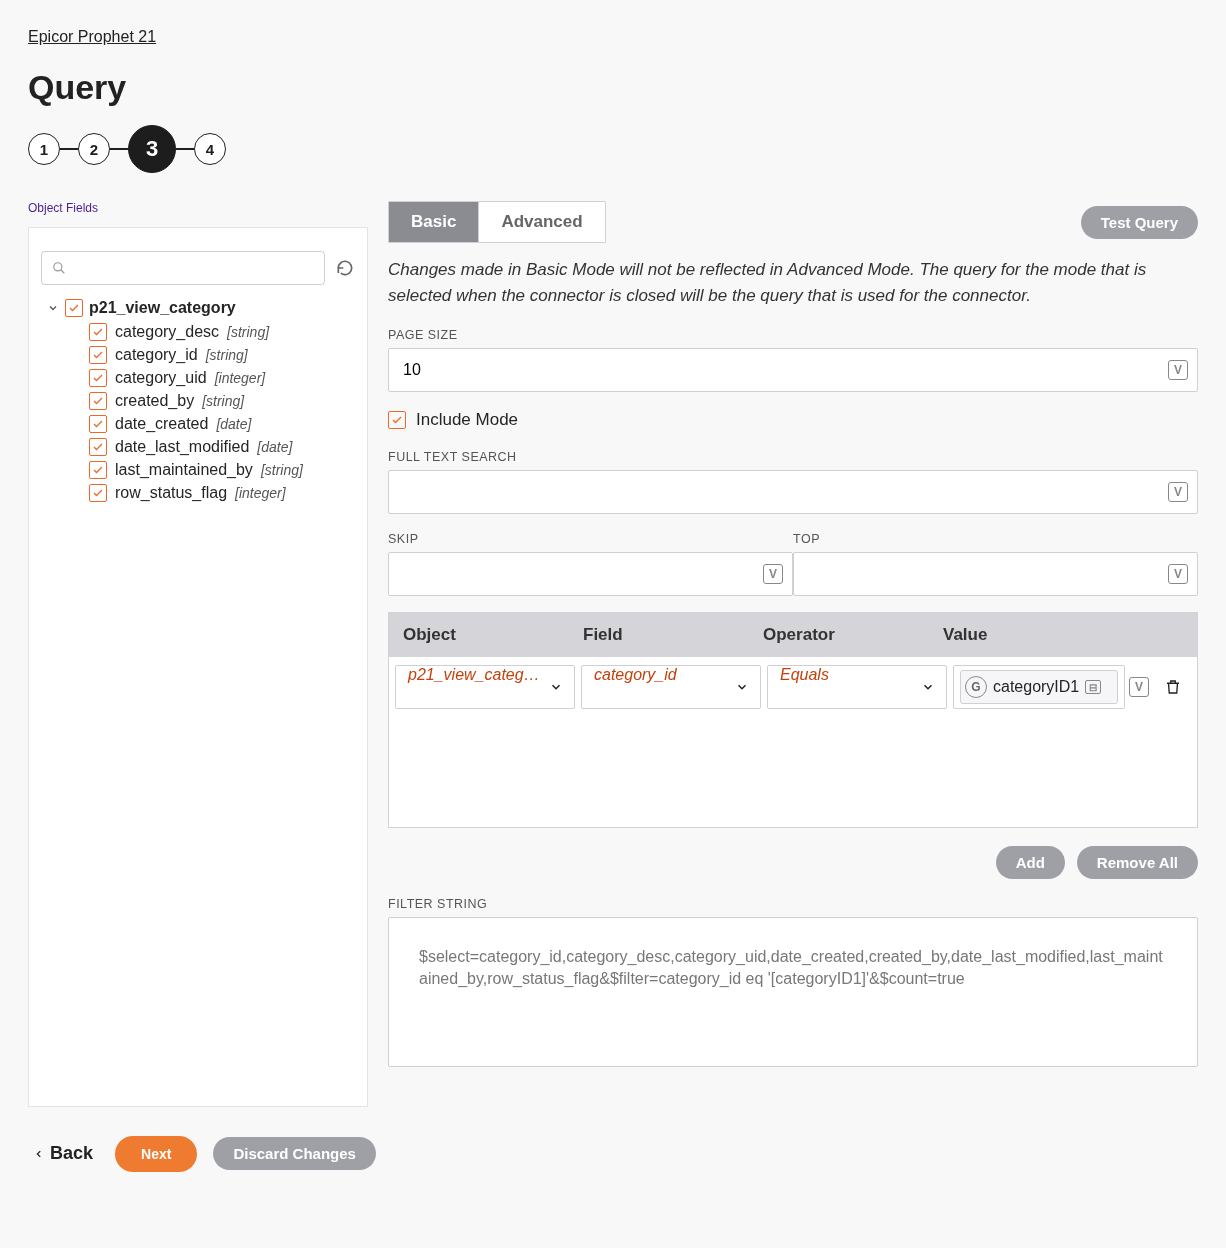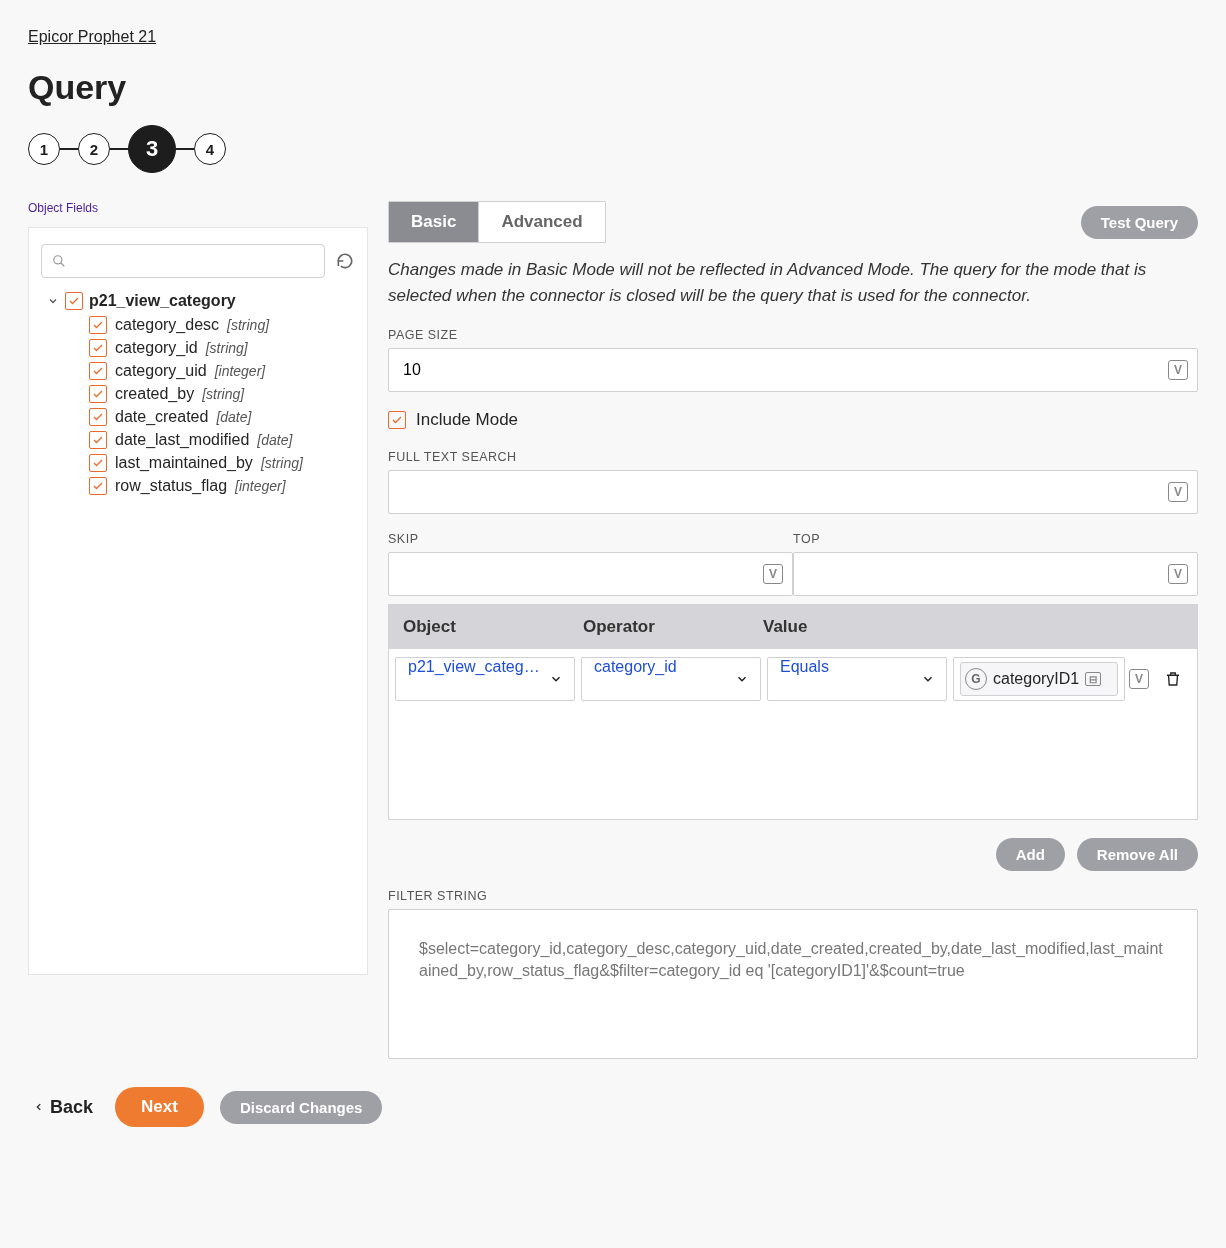--- a/index.html
+++ b/index.html
@@ -23,21 +23,21 @@
   }
   .step.active { width: 48px; height: 48px; background: #1d1d1d; color: #fff; border-color:#1d1d1d; font-size: 22px; font-weight: 700;}
   .step-line { width: 18px; height: 1.6px; background: #202020; }
 
   .columns { display: flex; gap: 20px; align-items: flex-start; }
 
   
   .left-title { font-size: 12px; color:#4c1d95; margin-bottom: 12px; }
   .left-panel {
     width: 340px; background: #fff; border: 1px solid #e4e4e6;
-    padding: 16px 12px; height: 748px;
+    padding: 23px 12px; height: 880px;
   }
   .search-row { display: flex; gap: 10px; align-items: center; margin-bottom: 14px;}
   .search-box {
     flex: 1; border: 1px solid #cfcfd4; border-radius: 4px; height: 34px;
     display: flex; align-items: center; padding: 0 10px; gap: 8px;
   }
   .search-box input { border: none; outline: none; flex:1; font-size: 14px; background: transparent;}
   .refresh-btn { color: #666; cursor: pointer; display:flex; align-items:center; }
 
   .tree { font-size: 16px; }
@@ -71,38 +71,38 @@
     width: 100%; height: 44px; border: 1px solid #cfcfd4; background: #fff;
     padding: 0 44px 0 14px; font-size: 16px; border-radius: 2px;
   }
   .v-chip {
     position: absolute; right: 10px; top: 50%; transform: translateY(-50%);
     width: 20px; height: 20px; border: 1.5px solid #888; color:#888; border-radius: 3px;
     display:flex; align-items:center; justify-content:center; font-size:12px; font-weight:700;
     cursor: pointer;
   }
   .check-row { display: flex; align-items: center; gap: 10px; margin-bottom: 20px; font-size: 17px;}
-  .two-col { display: flex; margin-bottom: 8px;}
+  .two-col { display: flex; margin-bottom: 16px;}
   .two-col > div { flex:1; }
 
   
   .filter-table { border: 1px solid #d3d3d7; background:#fff; margin-bottom: 0; }
   .ft-head { display: flex; background: #d4d4d9; }
   .ft-head > div { padding: 12px 14px; font-weight: 600; font-size: 17px; color:#333;}
   .ft-body { padding: 8px 6px 6px 6px; min-height: 170px;}
   .ft-row { display: flex; gap: 6px; align-items: center;}
   .col-obj { width: 180px; }
   .col-field { width: 180px; }
   .col-op { width: 180px; }
   .col-val { flex: 1; }
   .col-act { width: 36px; display:flex; justify-content:center;}
   .sel {
     width: 100%; height: 44px; border: 1px solid #cfcfd4; background:#fff; border-radius:2px;
-    padding: 0 32px 0 12px; font-size: 16px; appearance: none; position: relative; color:#1d4ed8;
-    white-space: nowrap; overflow: hidden; text-overflow: ellipsis;
+    padding: 0 32px 0 12px; font-size: 16px; appearance: none; position: relative; color:#c2410c;
+    white-space: nowrap; overflow: hidden; text-overflow: ellipsis; font-style: italic;
   }
   .sel-wrap { position: relative; }
   .sel-caret { position:absolute; right:12px; top:50%; transform:translateY(-50%); pointer-events:none; color:#333;}
   .val-cell { display:flex; align-items:center; gap:4px; }
   .val-pill {
     flex:1; height: 44px; border:1px solid #cfcfd4; background:#fff; border-radius:2px;
     display:flex; align-items:center; padding: 0 6px; gap: 8px; position:relative;
   }
   .g-chip {
     border:1px solid #cfcfd4; border-radius:3px; padding:3px 8px 3px 4px; display:flex;
@@ -117,21 +117,21 @@
 
   .filter-actions { display:flex; justify-content:flex-end; gap:12px; margin-top: 18px; margin-bottom: 18px;}
 
   .filter-string-box {
     border:1px solid #cfcfd4; background:#fff; border-radius:2px; padding: 28px 30px; min-height: 150px;
     font-size: 16px; color:#777; line-height:1.4; word-break: break-all;
   }
 
   .footer { display:flex; align-items:center; gap: 16px; margin-top: 28px;}
   .back-btn { display:flex; align-items:center; gap:6px; font-size:18px; font-weight:600; color:#222; background:none; border:none; cursor:pointer; padding: 8px 6px;}
-  .next-btn { background:#ef7b30; color:#fff; border:none; border-radius:20px; padding:10px 26px; font-size:17px; font-weight:700; cursor:pointer;}
+  .next-btn { background:#ef7b30; color:#fff; border:none; border-radius:20px; padding:10px 26px; font-size:14px; font-weight:700; cursor:pointer;}
 
   svg { display:block; }
 </style>
 </head>
 <body>
 
 
 
 <a href="#" class="breadcrumb">Epicor Prophet 21</a>
 <h1 class="page-title">Query</h1>
@@ -306,20 +306,21 @@
         <div class="text-input-wrap" style="margin-bottom:0;">
           <input class="text-input" value="" style="">
           <span class="v-chip">V</span>
         </div>
       </div>
     </div>
 
     <div class="filter-table">
       <div class="ft-head">
         <div class="col-obj">Object</div>
+        <div class="col-field">Field</div>
         <div class="col-op">Operator</div>
         <div class="col-val">Value</div>
         <div class="col-act"></div>
       </div>
       <div class="ft-body">
         <div class="ft-row">
           <div class="col-obj sel-wrap">
             <div class="sel">p21_view_catego…</div>
             <span class="sel-caret">
                 <svg width="14" height="14" viewBox="0 0 24 24">

